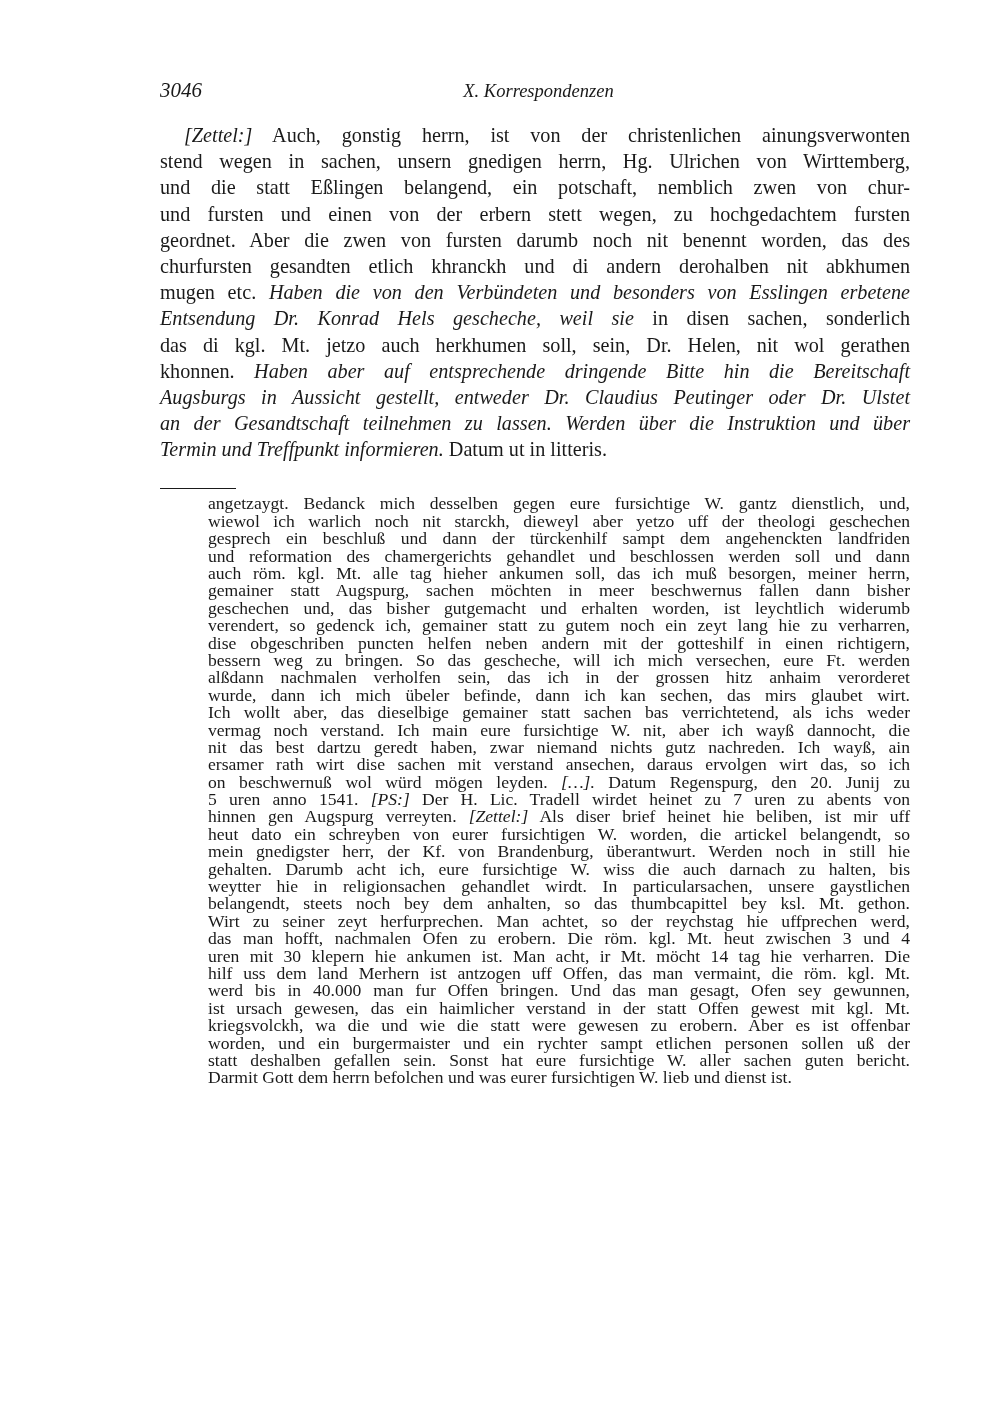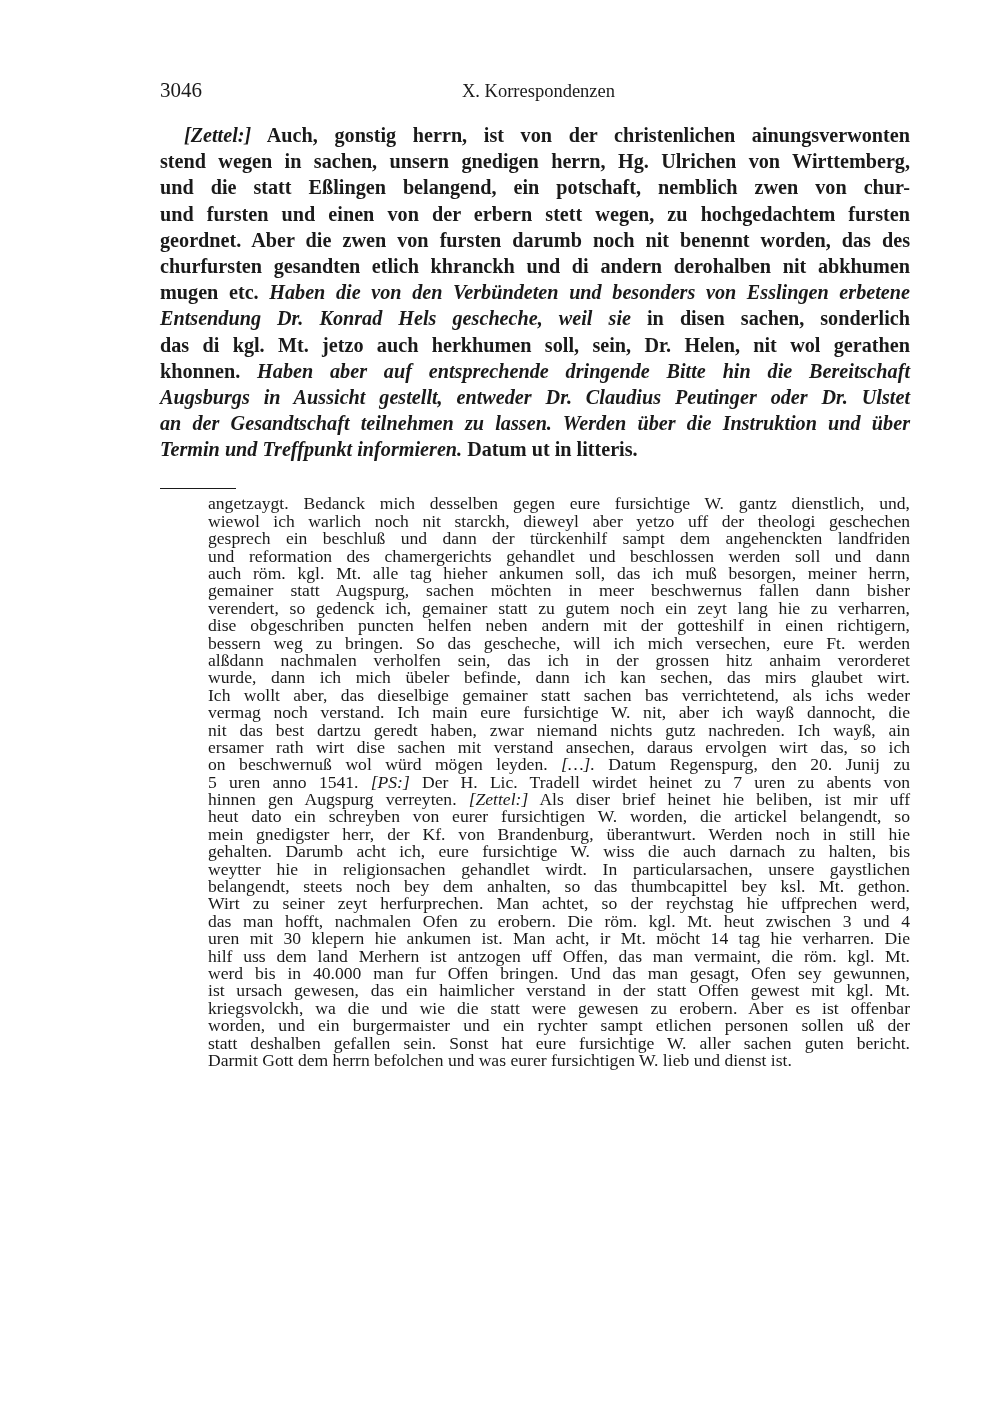--- a/index.html
+++ b/index.html
@@ -1,21 +1,21 @@
 <!DOCTYPE html>
 <html><head>
 <meta charset="utf-8">
 <style>
   html, body { margin: 0; padding: 0; background: #ffffff; }
   body { width: 1004px; height: 1418px; position: relative; overflow: hidden; color: #1a1a1a; }
   .page { position: absolute; left: 160px; top: 78px; width: 750px; }
-  .header { position: relative; height: 30px; font-family: "Liberation Serif", "DejaVu Serif", serif; font-size: 20px; }
+  .header { position: relative; height: 30px; font-family: "Liberation Serif", "DejaVu Serif", serif; font-size: 20px; font-style: italic; }
   .page-number { position: absolute; left: 0; top: 0; font-size: 21px; }
   .running-title { position: absolute; left: 7px; right: 0; top: 3px; text-align: center; font-size: 18.5px; }
-  .main-text { margin-top: 14px; font-family: "Liberation Serif", "DejaVu Serif", serif; font-size: 20.2px; line-height: 26.2px; font-weight: bold; }
+  .main-text { margin-top: 14px; font-family: "Liberation Serif", "DejaVu Serif", serif; font-size: 20.2px; line-height: 26.2px; }
   .main-text .line { display: block; text-align: justify; text-align-last: justify; white-space: nowrap; height: 26.2px; }
   .main-text .line.last { text-align-last: left; }
   .main-text .line.indent { padding-left: 24px; }
   .it { font-style: italic; }
   .rule { margin-top: 26px; width: 76px; border-top: 1px solid #1a1a1a; height: 0; }
   .footnote { margin-top: 6px; font-family: "Liberation Serif", "DejaVu Serif", serif; font-size: 17.6px; line-height: 17.4px; margin-left: 48px; }
   .footnote .line { display: block; text-align: justify; text-align-last: justify; white-space: nowrap; height: 17.4px; }
   .footnote .line.last { text-align-last: left; }
 </style>
 </head>
@@ -45,20 +45,21 @@
 
   <div class="rule"></div>
 
   <div class="footnote" id="footnote">
       <span class="line"><span>angetzaygt. Bedanck mich desselben gegen eure fursichtige W. gantz dienstlich, und,</span></span>
       <span class="line"><span>wiewol ich warlich noch nit starckh, dieweyl aber yetzo uff der theologi geschechen</span></span>
       <span class="line"><span>gesprech ein beschluß und dann der türckenhilf sampt dem angehenckten landfriden</span></span>
       <span class="line"><span>und reformation des chamergerichts gehandlet und beschlossen werden soll und dann</span></span>
       <span class="line"><span>auch röm. kgl. Mt. alle tag hieher ankumen soll, das ich muß besorgen, meiner herrn,</span></span>
       <span class="line"><span>gemainer statt Augspurg, sachen möchten in meer beschwernus fallen dann bisher</span></span>
+      <span class="line"><span>geschechen und, das bisher gutgemacht und erhalten worden, ist leychtlich widerumb</span></span>
       <span class="line"><span>verendert, so gedenck ich, gemainer statt zu gutem noch ein zeyt lang hie zu verharren,</span></span>
       <span class="line"><span>dise obgeschriben puncten helfen neben andern mit der gotteshilf in einen richtigern,</span></span>
       <span class="line"><span>bessern weg zu bringen. So das gescheche, will ich mich versechen, eure Ft. werden</span></span>
       <span class="line"><span>alßdann nachmalen verholfen sein, das ich in der grossen hitz anhaim verorderet</span></span>
       <span class="line"><span>wurde, dann ich mich übeler befinde, dann ich kan sechen, das mirs glaubet wirt.</span></span>
       <span class="line"><span>Ich wollt aber, das dieselbige gemainer statt sachen bas verrichtetend, als ichs weder</span></span>
       <span class="line"><span>vermag noch verstand. Ich main eure fursichtige W. nit, aber ich wayß dannocht, die</span></span>
       <span class="line"><span>nit das best dartzu geredt haben, zwar niemand nichts gutz nachreden. Ich wayß, ain</span></span>
       <span class="line"><span>ersamer rath wirt dise sachen mit verstand ansechen, daraus ervolgen wirt das, so ich</span></span>
       <span class="line"><span>on beschwernuß wol würd mögen leyden. </span><span class="it">[…].</span><span> Datum Regenspurg, den 20. Junij zu</span></span>

